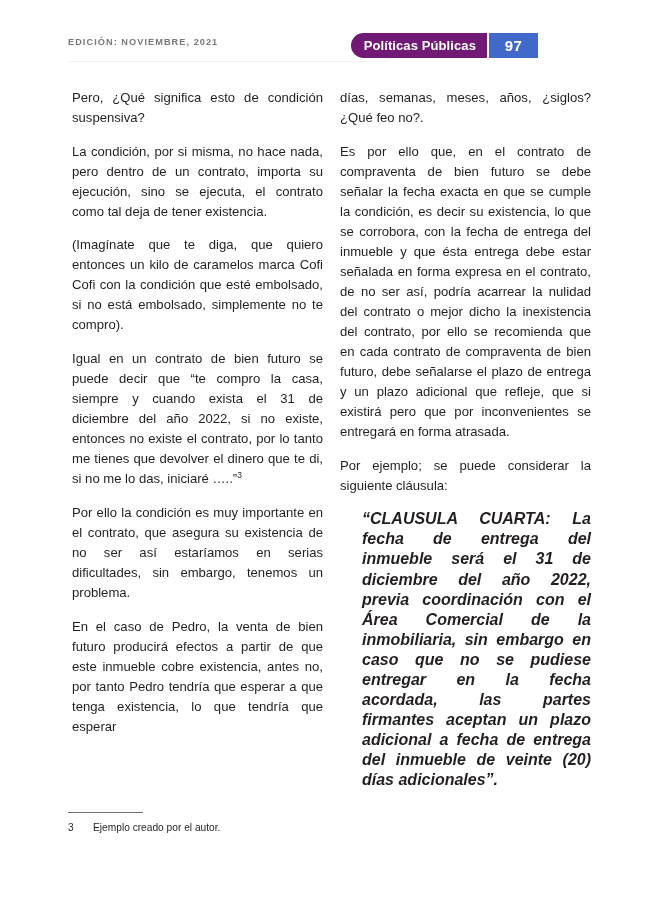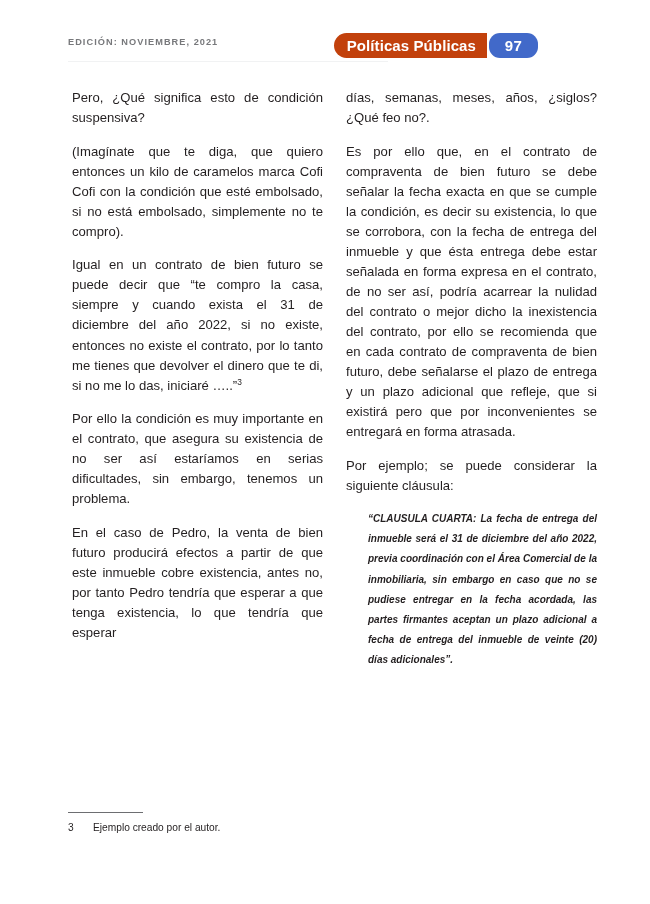--- a/index.html
+++ b/index.html
@@ -50,74 +50,73 @@
   }
   .header-tag-wrap {
     position: absolute;
     right: 6px;
     top: 33px;
     display: flex;
     align-items: stretch;
     height: 25px;
   }
   .section-tag {
-    background: #c2410c;
+    background: #701a75;
     color: #ffffff;
-    font-size: 15px;
+    font-size: 13px;
     font-weight: 700;
     line-height: 25px;
     padding: 0 11px 0 13px;
     border-top-left-radius: 12.5px;
     border-bottom-left-radius: 12.5px;
     white-space: nowrap;
     letter-spacing: 0.1px;
   }
   .page-number {
     background: #4169c9;
     color: #ffffff;
     font-size: 15px;
     font-weight: 700;
     line-height: 25px;
     width: 49px;
     text-align: center;
     margin-left: 2px;
     letter-spacing: 0.3px;
-    border-radius: 11px;
   }
 
   
   .columns {
     position: absolute;
     left: 68px;
     top: 88px;
     width: 516px;
   }
   .col {
     position: absolute;
     top: 0;
     width: 251px;
   }
   .col-left  { left: 4px; }
-  .col-right { left: 278px; }
+  .col-right { left: 272px; }
 
   p.para {
     margin: 0 0 13.5px 0;
     font-size: 13.1px;
     line-height: 20.05px;
     text-align: justify;
     -webkit-hyphens: none;
     hyphens: none;
     word-spacing: 0;
   }
   p.para:last-child { margin-bottom: 4px; }
 
   p.quote-block {
     margin: 0 0 13.5px 22px;
     width: 229px;
-    font-size: 10px;
+    font-size: 16px;
     line-height: 20.05px;
     text-align: justify;
     font-style: italic;
     font-weight: 700;
   }
 
   sup.fnref {
     font-size: 8.4px;
     vertical-align: super;
     line-height: 0;
@@ -159,20 +158,21 @@
     <div class="header-tag-wrap">
       <div class="section-tag">Políticas Públicas</div>
       <div class="page-number">97</div>
     </div>
   </div>
 
   <div class="columns">
 
     <div class="col col-left">
       <p class="para">Pero, ¿Qué significa esto de condición suspensiva?</p>
+      <p class="para">La condición, por si misma, no hace nada, pero dentro de un contrato, importa su ejecución, sino se ejecuta, el contrato como tal deja de tener existencia.</p>
       <p class="para">(Imagínate que te diga, que quiero entonces un kilo de caramelos marca Cofi Cofi con la condición que esté embolsado, si no está embolsado, simplemente no te compro).</p>
       <p class="para"><span>Igual en un contrato de bien futuro se puede decir que “te compro la casa, siempre y cuando exista el 31 de diciembre del año 2022, si no existe, entonces no existe el contrato, por lo tanto me tienes que devolver el dinero que te di, si no me lo das, iniciaré …..”</span><sup class="fnref">3</sup></p>
       <p class="para">Por ello la condición es muy importante en el contrato, que asegura su existencia de no ser así estaríamos en serias dificultades, sin embargo, tenemos un problema.</p>
       <p class="para">En el caso de Pedro, la venta de bien futuro producirá efectos a partir de que este inmueble cobre existencia, antes no, por tanto Pedro tendría que esperar a que tenga existencia, lo que tendría que esperar</p>
     </div>
 
     <div class="col col-right">
       <p class="para">días, semanas, meses, años, ¿siglos? ¿Qué feo no?.</p>
       <p class="para">Es por ello que, en el contrato de compraventa de bien futuro se debe señalar la fecha exacta en que se cumple la condición, es decir su existencia, lo que se corrobora, con la fecha de entrega del inmueble y que ésta entrega debe estar señalada en forma expresa en el contrato, de no ser así, podría acarrear la nulidad del contrato o mejor dicho la inexistencia del contrato, por ello se recomienda que en cada contrato de compraventa de bien futuro, debe señalarse el plazo de entrega y un plazo adicional que refleje, que si existirá pero que por inconvenientes se entregará en forma atrasada.</p>
       <p class="para">Por ejemplo; se puede considerar la siguiente cláusula:</p>

